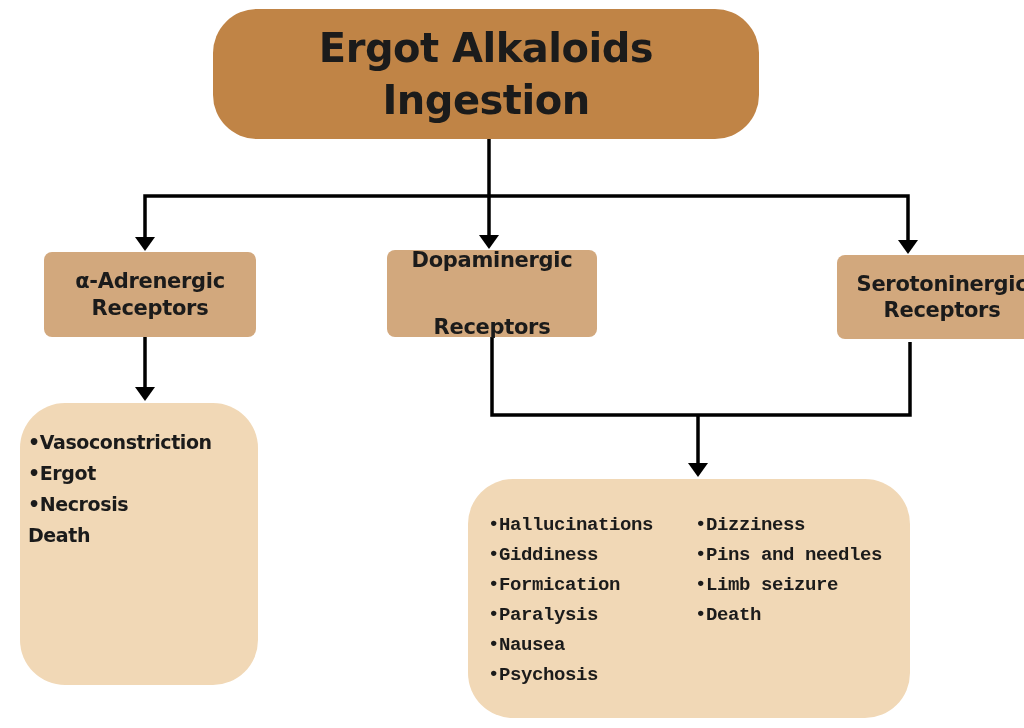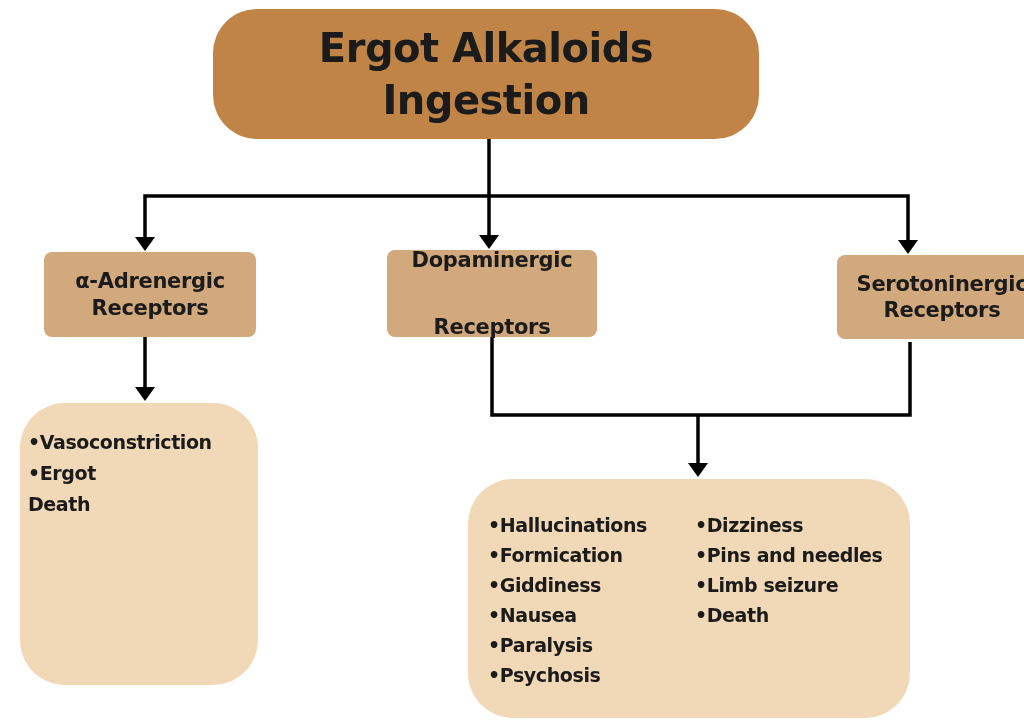--- a/index.html
+++ b/index.html
@@ -65,20 +65,21 @@
     letter-spacing:-0.4px;
   }
   .effects-bottom{
     left:468px;top:479px;width:442px;height:239px;
     padding:31px 0 12px 20px;
     display:flex;
     flex-direction:row;
     font-size:19px;
     line-height:30px;
     letter-spacing:-0.4px;
+    font-family:Liberation Mono, monospace;
   }
   .effects-col1{width:207px;}
   .effects-col2{flex:1;}
   .effect-item{font-weight:bold;}
 </style>
 </head>
 <body>
 
 <div class="canvas">
 
@@ -118,30 +119,31 @@
   </div>
 
   <div class="node branch-node branch-serotoninergic">
     <div>Serotoninergic</div>
     <div>Receptors</div>
   </div>
 
   <div class="effects-box effects-left">
     <div class="effect-item">•Vasoconstriction</div>
     <div class="effect-item">•Ergot</div>
+    <div class="effect-item">•Necrosis</div>
     <div class="effect-item">Death</div>
   </div>
 
   <div class="effects-box effects-bottom">
     <div class="effects-col1">
       <div class="effect-item">•Hallucinations</div>
+      <div class="effect-item">•Giddiness</div>
       <div class="effect-item">•Formication</div>
-      <div class="effect-item">•Giddiness</div>
+      <div class="effect-item">•Paralysis</div>
       <div class="effect-item">•Nausea</div>
-      <div class="effect-item">•Paralysis</div>
       <div class="effect-item">•Psychosis</div>
     </div>
     <div class="effects-col2">
       <div class="effect-item">•Dizziness</div>
       <div class="effect-item">•Pins and needles</div>
       <div class="effect-item">•Limb seizure</div>
       <div class="effect-item">•Death</div>
     </div>
   </div>
 

